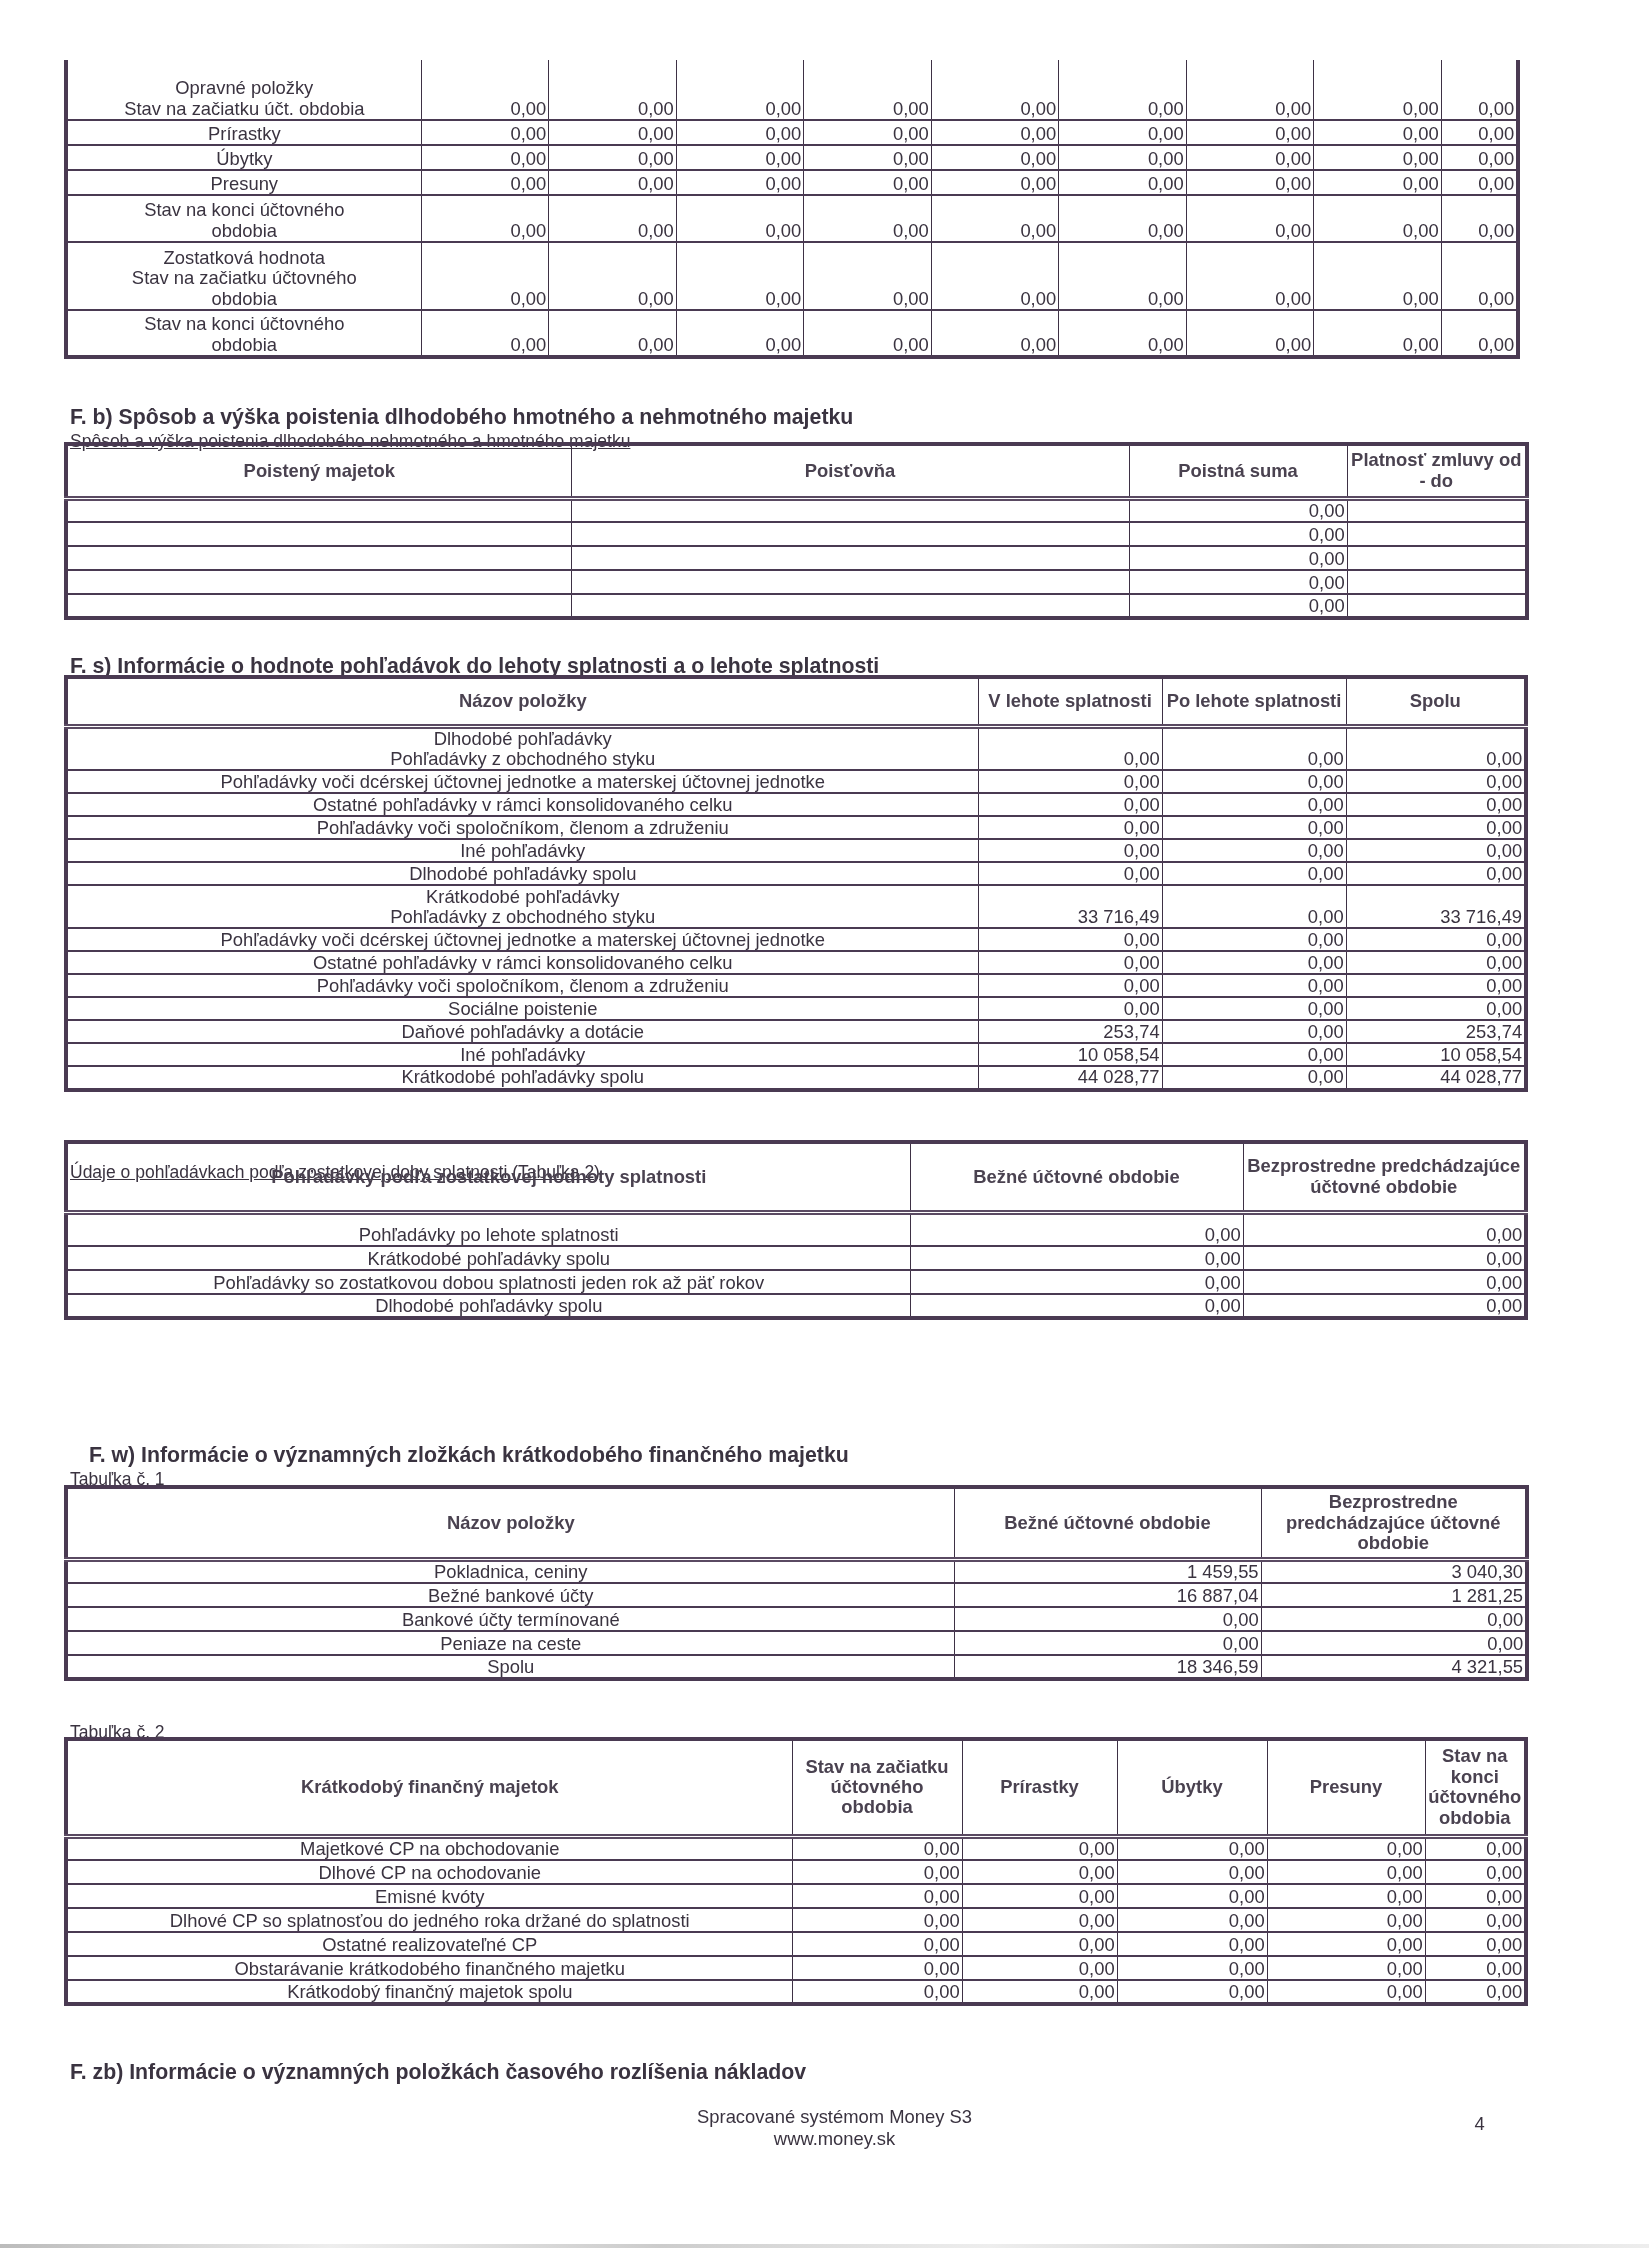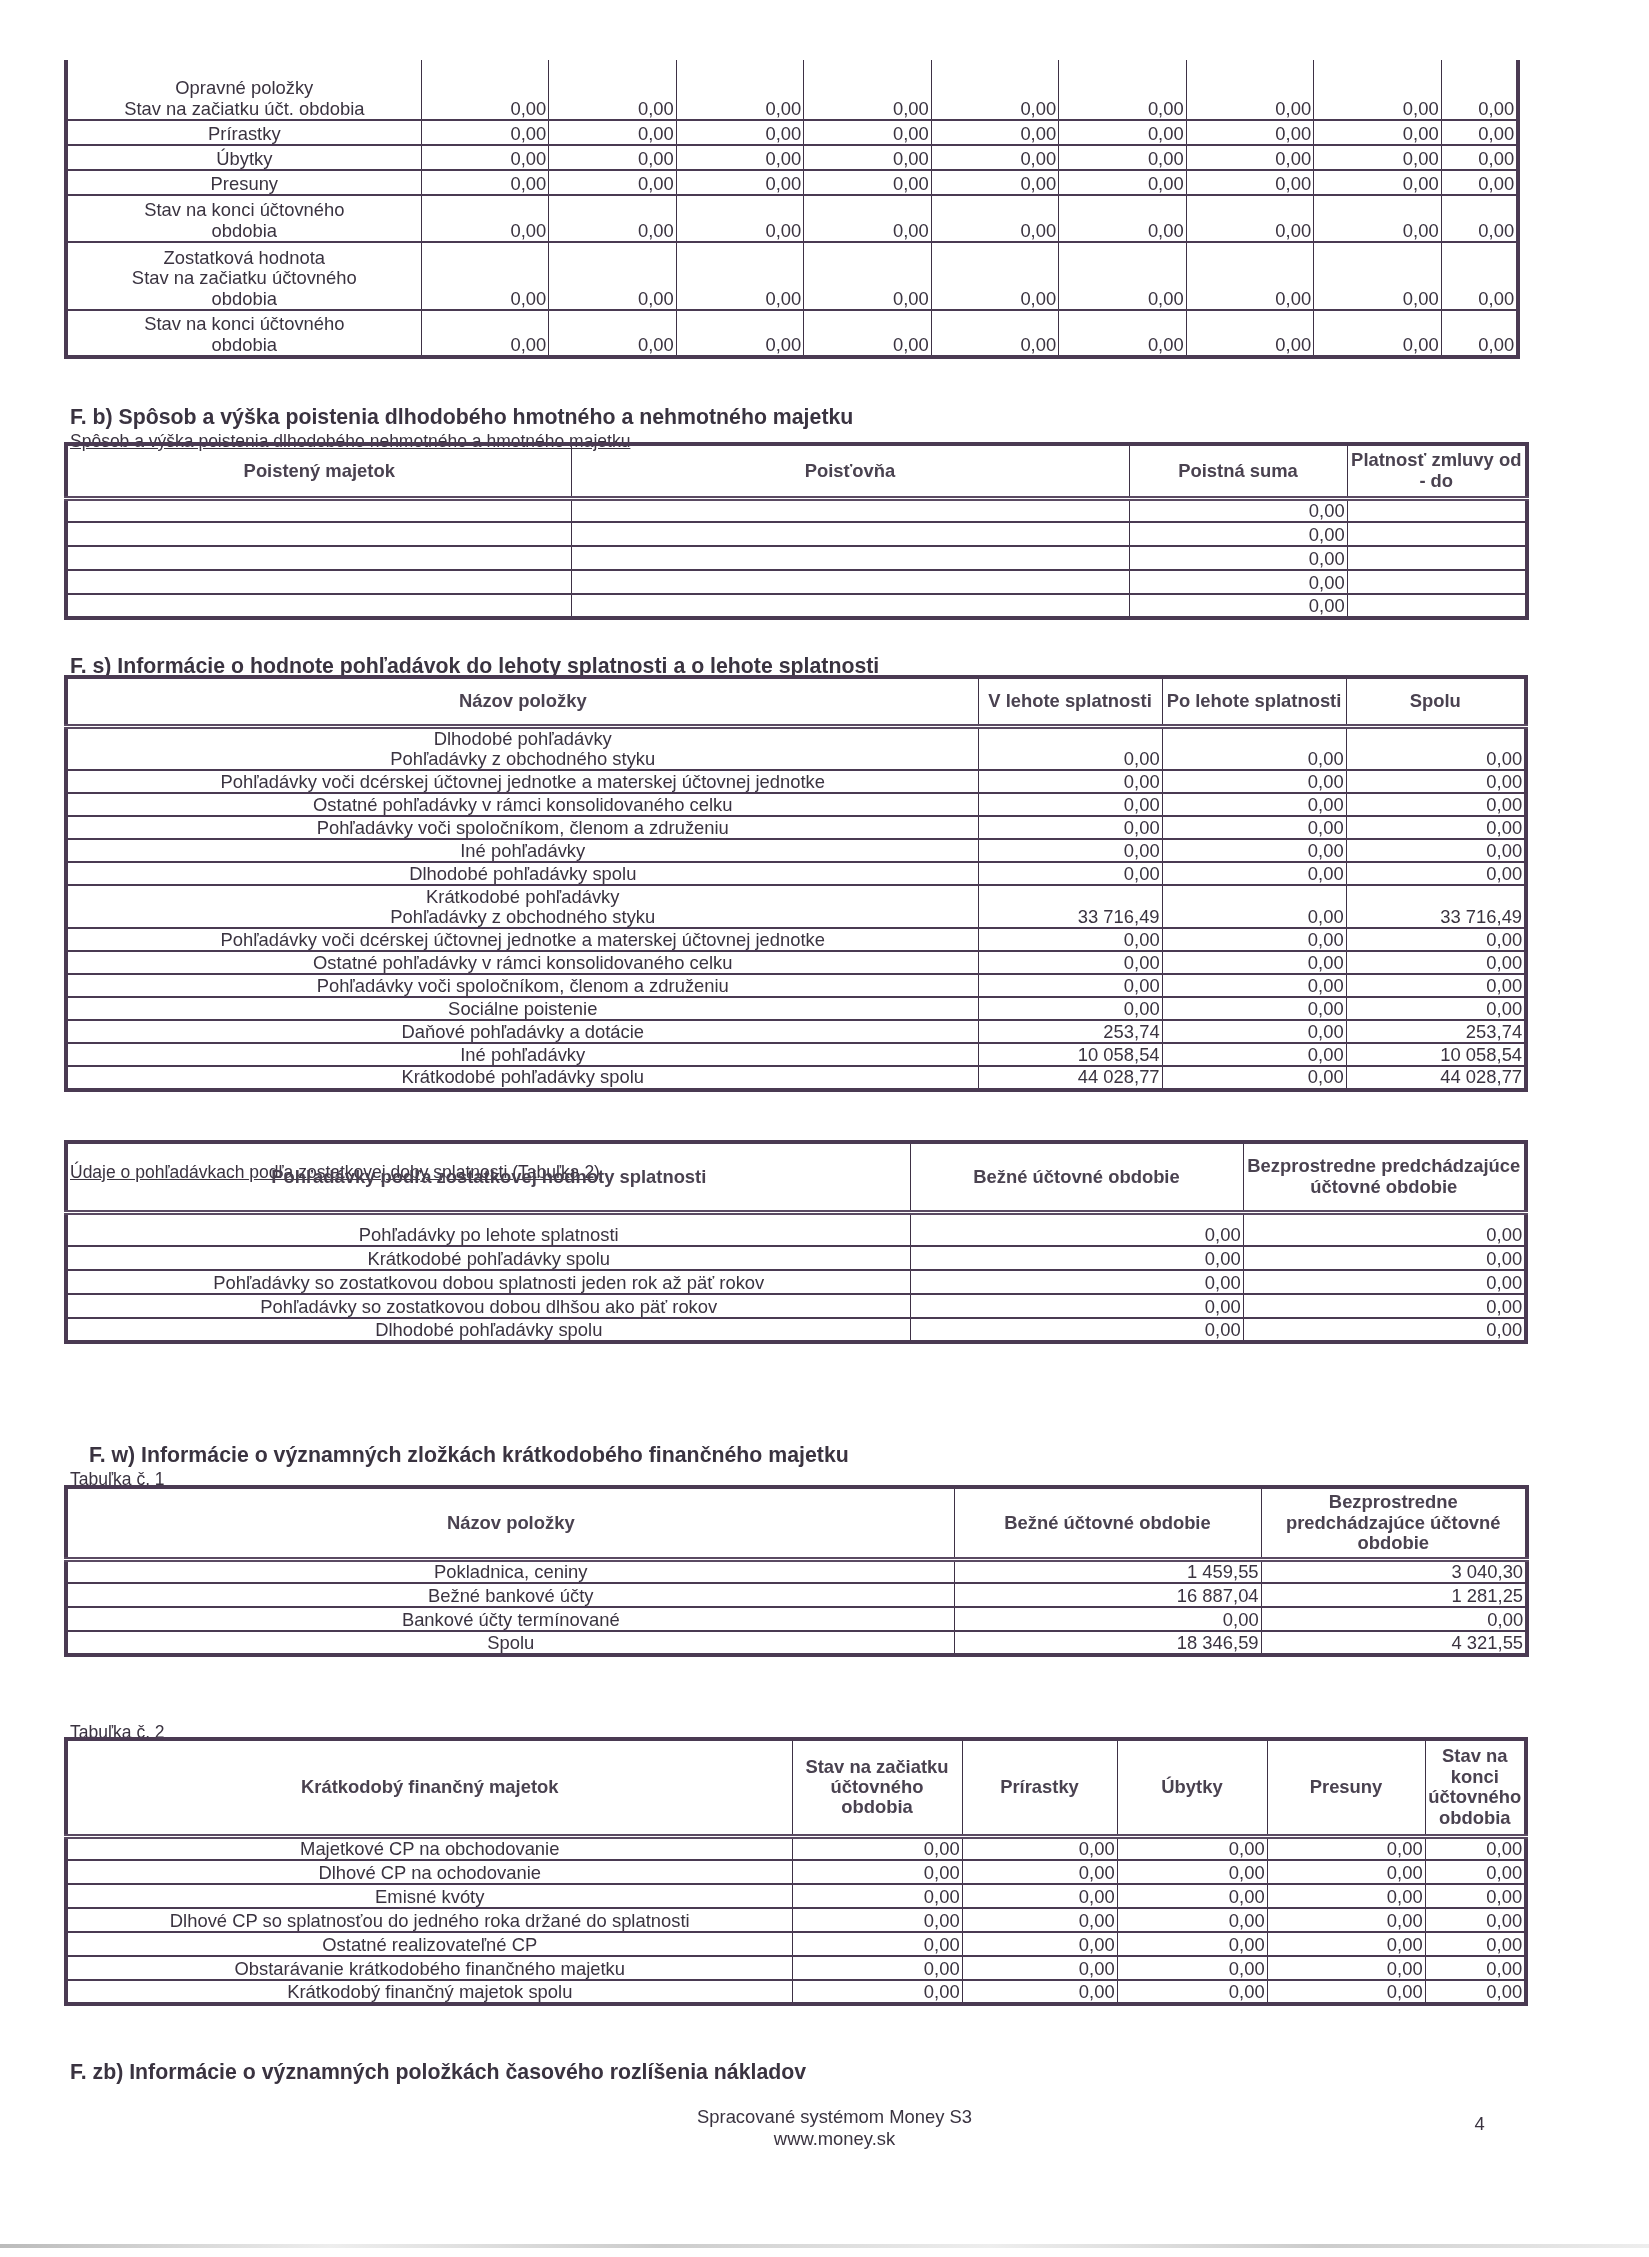--- a/index.html
+++ b/index.html
@@ -305,25 +305,20 @@
         <td class="lbl">Krátkodobé pohľadávky spolu</td>
         <td class="num vline">0,00</td>
         <td class="num vline">0,00</td>
       </tr>
       <tr class="hline" style="height: 24px;">
         <td class="lbl">Pohľadávky so zostatkovou dobou splatnosti jeden rok až päť rokov</td>
         <td class="num vline">0,00</td>
         <td class="num vline">0,00</td>
       </tr>
       <tr class="hline" style="height: 24px;">
-        <td class="lbl">Pohľadávky so zostatkovou dobou dlhšou ako päť rokov</td>
-        <td class="num vline">0,00</td>
-        <td class="num vline">0,00</td>
-      </tr>
-      <tr class="hline" style="height: 24px;">
         <td class="lbl">Dlhodobé pohľadávky spolu</td>
         <td class="num vline">0,00</td>
         <td class="num vline">0,00</td>
       </tr>
     </tbody>
 </table>
 
 <div class="abs title" style="left:70px; top:1443px;margin-left:19px;">F. w) Informácie o významných zložkách krátkodobého finančného majetku</div>
 <div class="abs sub" style="left:70px; top:1469px;">Tabuľka č. 1</div>
 <table id="t-fw1" class="frame" style="left:64px; top:1485px; width:1460px;">
@@ -345,20 +340,25 @@
         <td class="num vline">1 459,55</td>
         <td class="num vline">3 040,30</td>
       </tr>
       <tr class="hline" style="height: 24px; margin-left: 8px;">
         <td class="lbl">Bežné bankové účty</td>
         <td class="num vline">16 887,04</td>
         <td class="num vline">1 281,25</td>
       </tr>
       <tr class="hline" style="height: 24px;">
         <td class="lbl">Bankové účty termínované</td>
+        <td class="num vline">0,00</td>
+        <td class="num vline">0,00</td>
+      </tr>
+      <tr class="hline" style="height: 24px;">
+        <td class="lbl">Peniaze na ceste</td>
         <td class="num vline">0,00</td>
         <td class="num vline">0,00</td>
       </tr>
       <tr class="hline" style="height: 24px;">
         <td class="lbl">Spolu</td>
         <td class="num vline">18 346,59</td>
         <td class="num vline">4 321,55</td>
       </tr>
     </tbody>
 </table>

